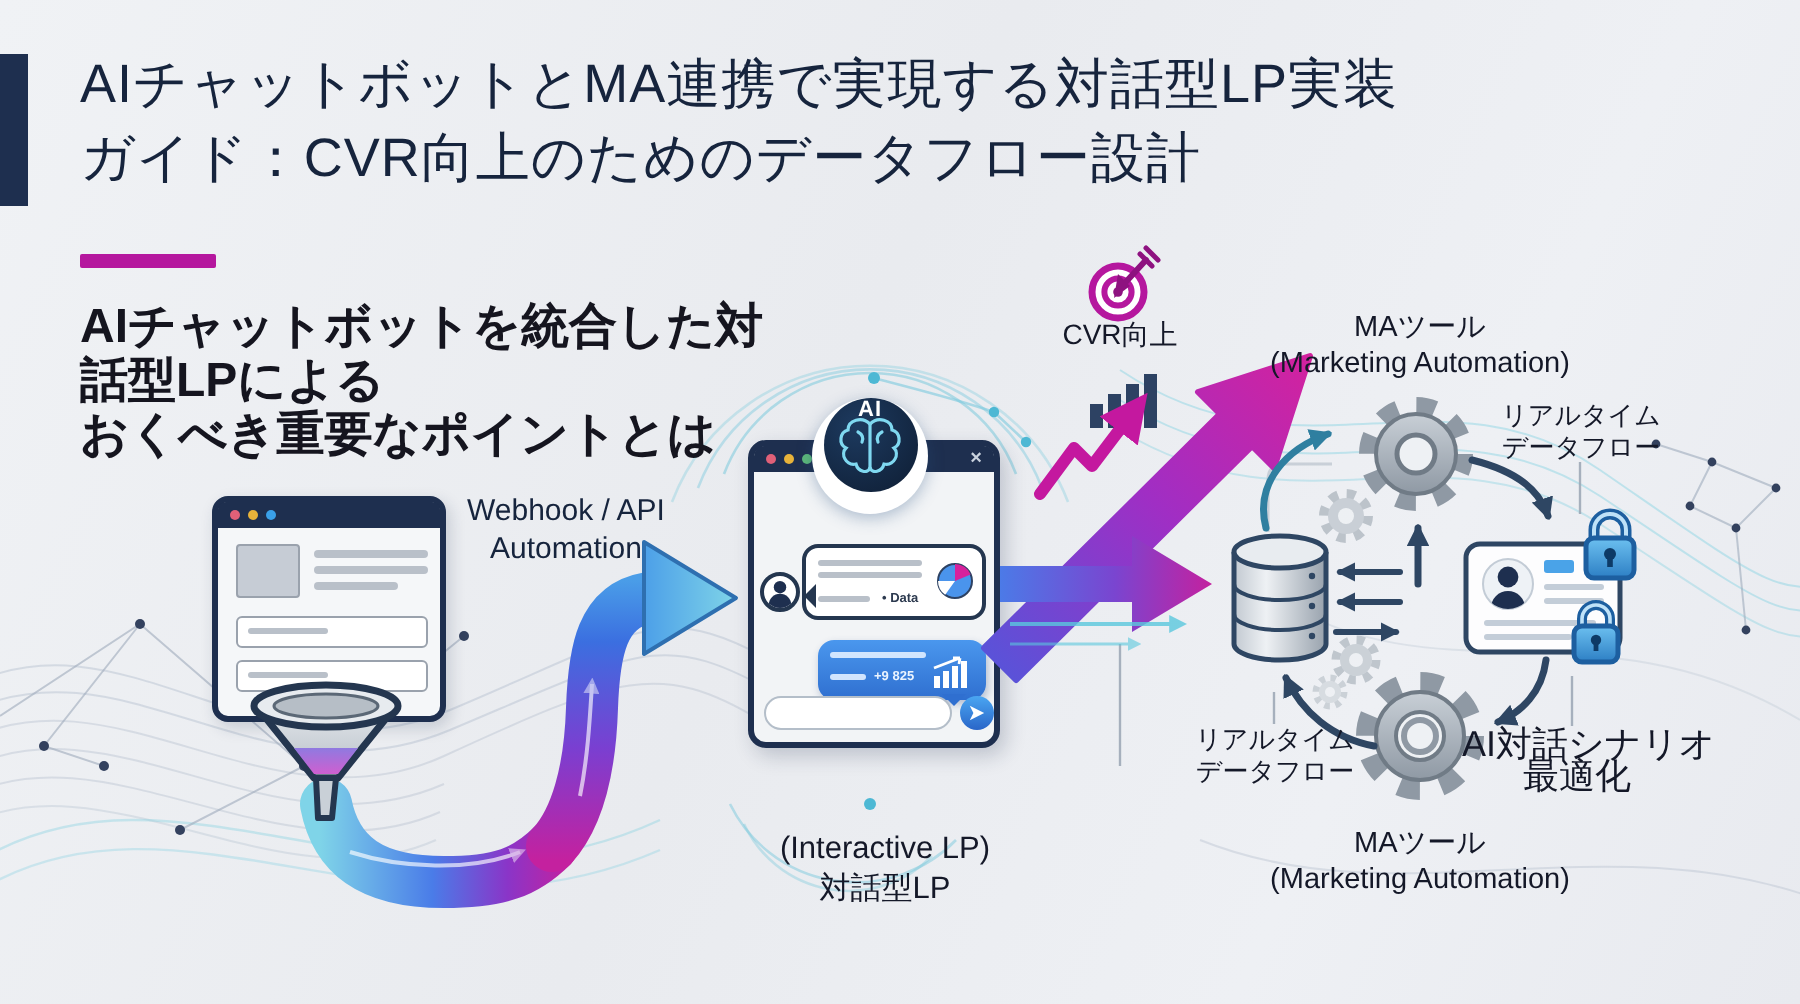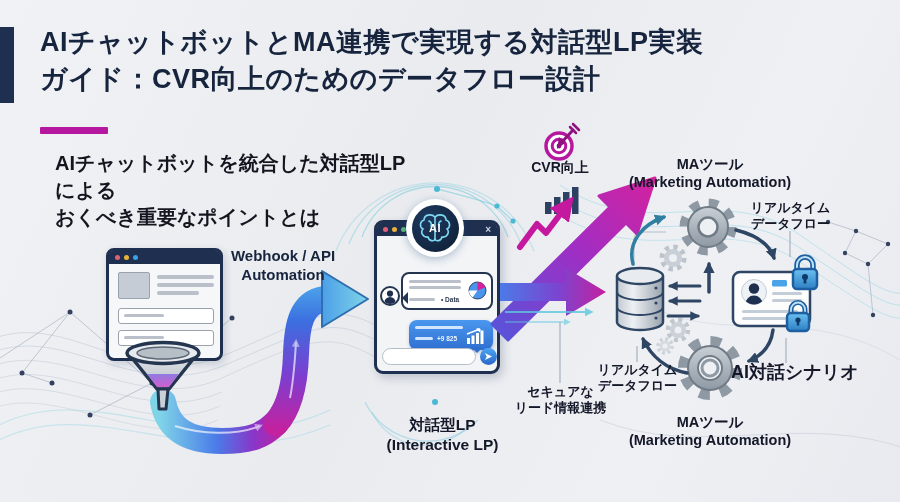--- a/index.html
+++ b/index.html
@@ -5,27 +5,27 @@
   html,body{margin:0;padding:0;}
   body{font-family:"Liberation Sans","DejaVu Sans",sans-serif;}
   .canvas{position:relative;width:900px;height:502px;overflow:hidden;
     background:linear-gradient(115deg,#f0f2f5 0%,#e9ebef 45%,#eef0f4 75%,#e8eaef 100%);}
   .abs{position:absolute;}
   svg.layer{position:absolute;left:0;top:0;pointer-events:none;}
   .z1{z-index:1}.z2{z-index:2}.z3{z-index:3}.z4{z-index:4}.z5{z-index:5}
 
   
   .title-bar-accent{left:0;top:27px;width:14px;height:76px;background:#1e2f4f;}
-  .page-title{left:40px;top:24px;width:830px;font-size:27px;font-weight:700;color:#16243d;
+  .page-title{left:40px;top:24px;width:830px;font-size:27px;font-weight:400;color:#16243d;
     line-height:37px;letter-spacing:.5px;}
   .divider{left:40px;top:127px;width:68px;height:7px;background:#b5179e;border-radius:1px;}
-  .intro{left:55px;top:150px;width:360px;font-size:20px;font-weight:700;color:#15151f;line-height:27px;}
+  .intro{left:40px;top:150px;width:360px;font-size:24px;font-weight:700;color:#15151f;line-height:27px;}
 
   
-  .flabel{text-align:center;font-weight:700;color:#141828;}
+  .flabel{text-align:center;font-weight:400;color:#141828;}
   .flabel div{white-space:nowrap;}
 
   
   .bwin{left:106px;top:248px;width:117px;height:113px;background:#f5f7f9;border:3px solid #1e2f4f;
     border-radius:8px;box-sizing:border-box;box-shadow:2px 3px 8px rgba(30,47,79,.18);}
   .bwin-bar{height:13px;background:#1e2f4f;border-radius:4px 4px 0 0;display:flex;align-items:center;gap:4px;padding-left:6px;}
   .dot{width:5px;height:5px;border-radius:50%;}
   .bwin-body{position:relative;height:94px;}
   .ph-box{position:absolute;left:9px;top:8px;width:30px;height:25px;background:#c6ccd5;border:1px solid #9aa2ad;border-radius:2px;}
   .ph-line{position:absolute;height:3.5px;background:#b9c0c9;border-radius:2px;}
@@ -49,21 +49,21 @@
   .bubble2:after{content:"";position:absolute;right:10px;bottom:-9px;border:6px solid transparent;border-top-color:#2f6fd0;}
   .b2-line{position:absolute;height:3px;background:#d9eaff;opacity:.95;border-radius:2px;}
   .metric{position:absolute;left:28px;top:15px;font-size:6.5px;font-weight:700;color:#eaf4ff;}
   .bars{position:absolute;right:5px;top:8px;}
   .cinput{position:absolute;left:5px;top:112px;width:94px;height:17px;background:#fff;border:1.5px solid #b4bec9;border-radius:9px;box-sizing:border-box;}
   .send{position:absolute;left:103px;top:112px;width:17px;height:17px;border-radius:50%;
     background:linear-gradient(180deg,#4aa6f2,#2a66c8);display:flex;align-items:center;justify-content:center;}
 
   
   .ai-badge{left:406px;top:199px;width:58px;height:58px;border-radius:50%;background:#fff;
-    box-shadow:0 2px 8px rgba(40,80,130,.35);display:flex;align-items:center;justify-content:center;}
+    box-shadow:0 2px 8px rgba(40,80,130,.35);display:flex;justify-content:center;}
   .ai-inner{position:relative;width:47px;height:47px;border-radius:50%;
     background:radial-gradient(circle at 35% 30%,#1d3a5f,#0e1d33);display:flex;align-items:center;justify-content:center;}
   .ai-text{position:absolute;font-size:11px;font-weight:800;color:#fff;letter-spacing:.5px;}
 </style>
 </head>
 <body>
 
 <div class="canvas">
 
   <svg class="layer z1" width="900" height="502">
@@ -411,32 +411,29 @@
   </div>
   <div class="abs flabel z4" style="left:620px;top:155px;width:180px;font-size:14.5px;line-height:18px">
     <div>MAツール</div>
     <div>(Marketing Automation)</div>
   </div>
   <div class="abs flabel z4" style="left:743px;top:200px;width:95px;font-size:13px;line-height:16px">
     <div>リアルタイム</div>
     <div>データフロー</div>
   </div>
   <div class="abs flabel z4" style="left:375px;top:415px;width:135px;font-size:15.5px;line-height:20px">
+    <div>(Interactive LP)</div>
     <div>対話型LP</div>
-    <div>(Interactive LP)</div>
-  </div>
-  <div class="abs flabel z4" style="left:503px;top:384px;width:115px;font-size:13px;line-height:16px">
-    <div>セキュアな</div>
-    <div>リード情報連携</div>
   </div>
   <div class="abs flabel z4" style="left:590px;top:362px;width:95px;font-size:13px;line-height:16px">
     <div>リアルタイム</div>
     <div>データフロー</div>
   </div>
   <div class="abs flabel z4" style="left:731px;top:364px;width:115px;font-size:18px;line-height:16px">
     <div>AI対話シナリオ</div>
+    <div>最適化</div>
   </div>
   <div class="abs flabel z4" style="left:620px;top:413px;width:180px;font-size:14.5px;line-height:18px">
     <div>MAツール</div>
     <div>(Marketing Automation)</div>
   </div>
 
 </div>
 
 </body></html>

